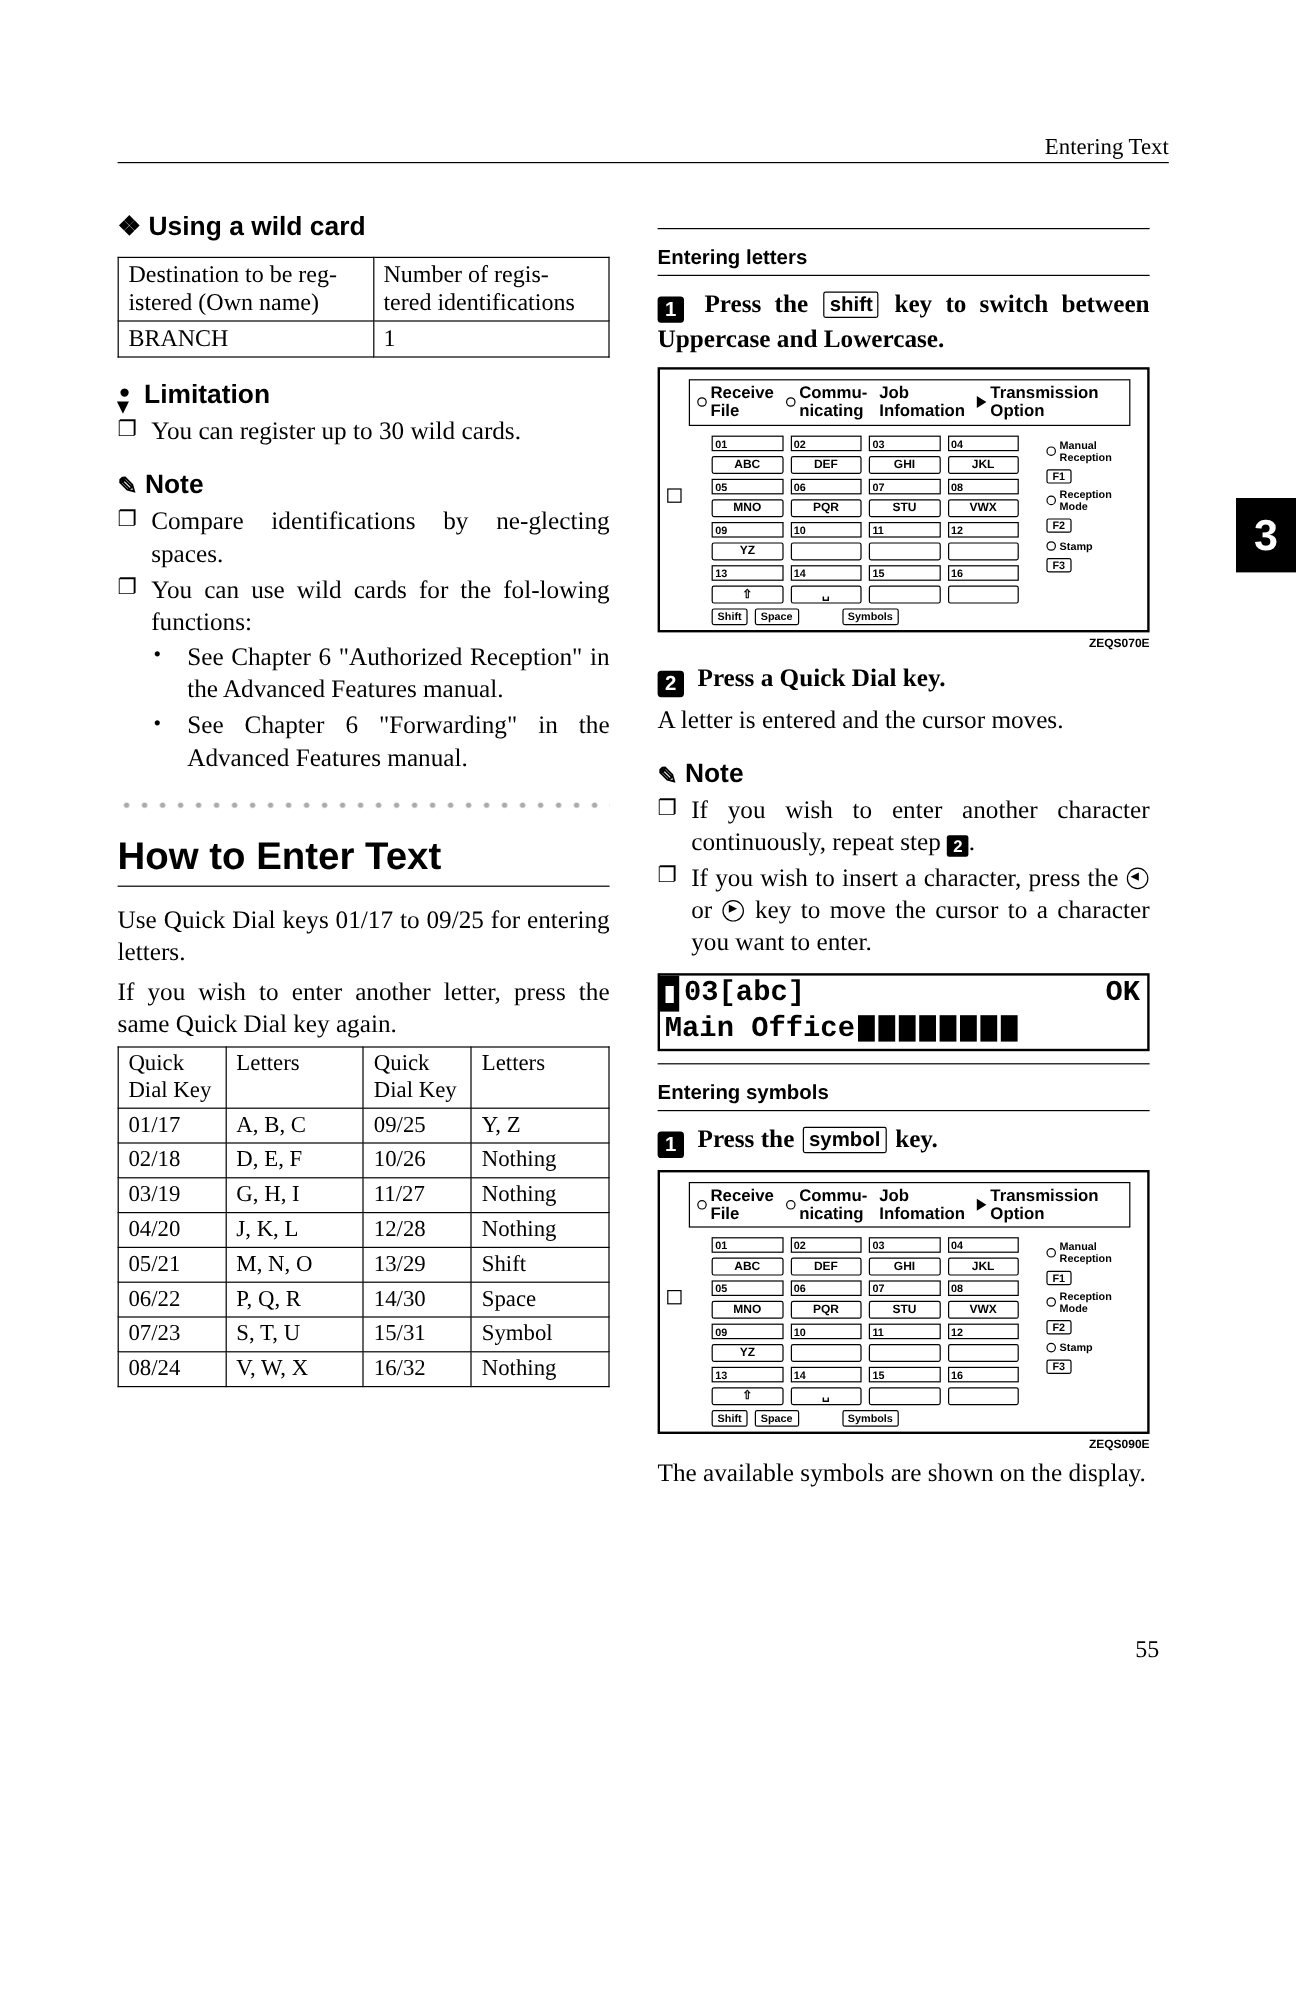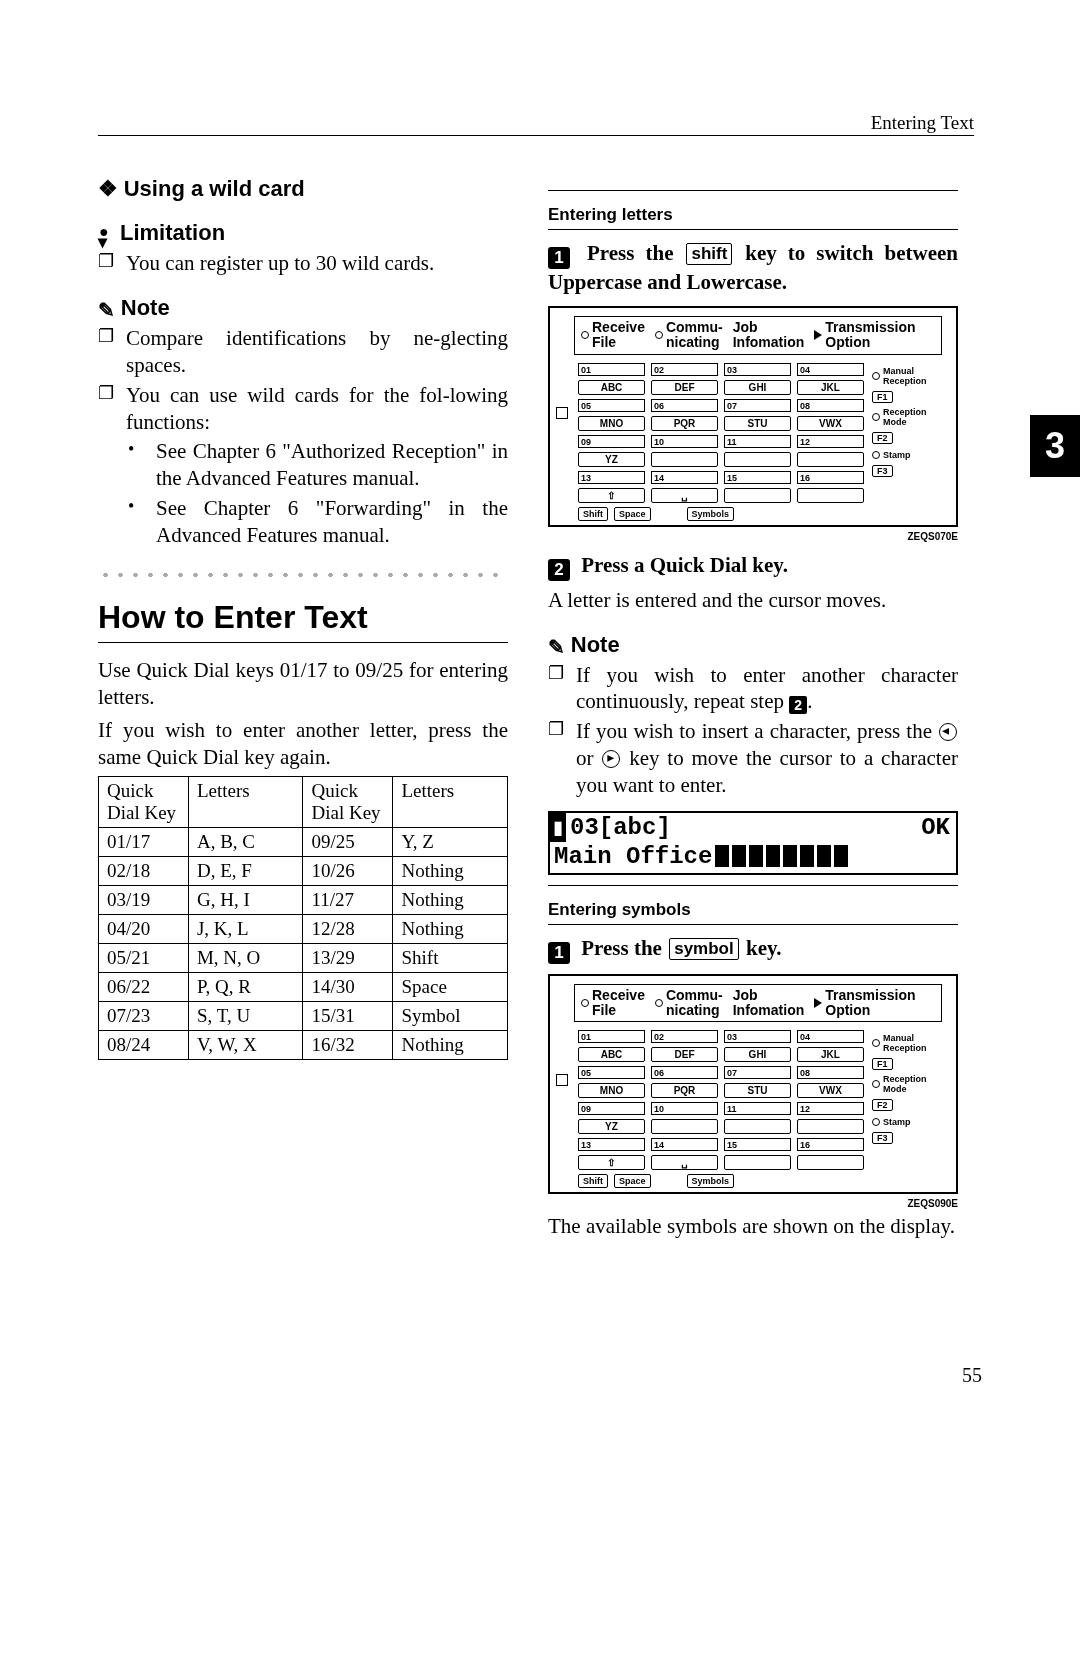--- a/index.html
+++ b/index.html
@@ -153,21 +153,21 @@
     margin: 2px 8px 8px 18px;
     padding: 3px 6px 4px 6px;
     font-size: 14px;
     display:flex;
     gap:10px;
     align-items:flex-start;
   }
   .kp-top .it { display:flex; align-items:center; gap:3px; line-height:1.05; }
   .kp-top .circ { width:8px;height:8px;border:1px solid #000;border-radius:50%; flex:0 0 auto; }
   .kp-top .tri { width:0;height:0;border-top:5px solid transparent;border-bottom:5px solid transparent;border-left:8px solid #000; }
-  .kp-body { display:flex; gap:8px; }
+  .kp-body { display:flex; gap:23px; }
   .kp-left { width: 14px; font-size:10px; padding-top:44px;}
   .kp-left .sq { width:12px;height:12px;border:1px solid #000;}
   .kp-grid { flex:1; }
   .kp-grid .row { display:flex; gap:6px; margin-bottom:4px; }
   .kp-grid .num { flex:1; border:1px solid #000; font-size:9px; font-weight:bold; padding:1px 2px; height:13px; }
   .kp-grid .key { flex:1; border:1.8px solid #000; font-size:10px; font-weight:bold; text-align:center; padding:0; height:15px; line-height:14px; border-radius:2px; }
   .kp-grid .key.blank { border:1.8px solid #000; height:15px;}
   .kp-right { width: 78px; font-size:9px; }
   .kp-right .rb { display:flex; align-items:center; gap:3px; margin:3px 0; }
   .kp-right .circ { width:8px;height:8px;border:1px solid #000;border-radius:50%; }
@@ -203,21 +203,21 @@
     right: 0px;
     top: 415px;
     width: 50px; height: 62px;
     background:#000; color:#fff;
     font: bold 36px/62px Arial;
     text-align:center;
   }
   .page-num {
     position:absolute;
     bottom: 40px;
-    right: 98px;
+    right: 114px;
     font-size: 20px;
   }
   .limitation-icon2 {
     width:16px;height:18px; display:inline-block; position:relative;
   }
   .limitation-icon2::before { content:"●"; font-size:16px; position:absolute; top:-5px; left:1px;}
   .limitation-icon2::after { content:"▾"; font-size:18px; position:absolute; top:3px; left:0px;}
   .note-icon { font-size:20px; display:inline-block; transform: translateY(1px);}
   .step-inline-num {
     display:inline-block; width:18px;height:18px;background:#000;color:#fff;
@@ -235,20 +235,34 @@
   <div class="page-num">55</div>
 
   <div class="columns">
 
     <div class="col">
 
       <div class="diamond-heading">
         <span class="diamond">❖</span><span>Using a wild card</span>
       </div>
 
+      <table class="boxed">
+        <tbody>
+            <tr>
+          <td style="white-space:pre-line">Destination to be reg-
+istered (Own name)</td>
+          <td style="white-space:pre-line">Number of regis-
+tered identifications</td>
+        </tr>
+        <tr>
+          <td>BRANCH</td>
+          <td>1</td>
+        </tr>
+      </tbody>
+        </table>
 
       <div class="sub-heading">
         <span class="limitation-icon2"></span>
         <span>Limitation</span>
       </div>
       <div class="item">
         <span class="mk">❐</span>
         <span class="tx">You can register up to 30 wild cards.</span>
       </div>
 

